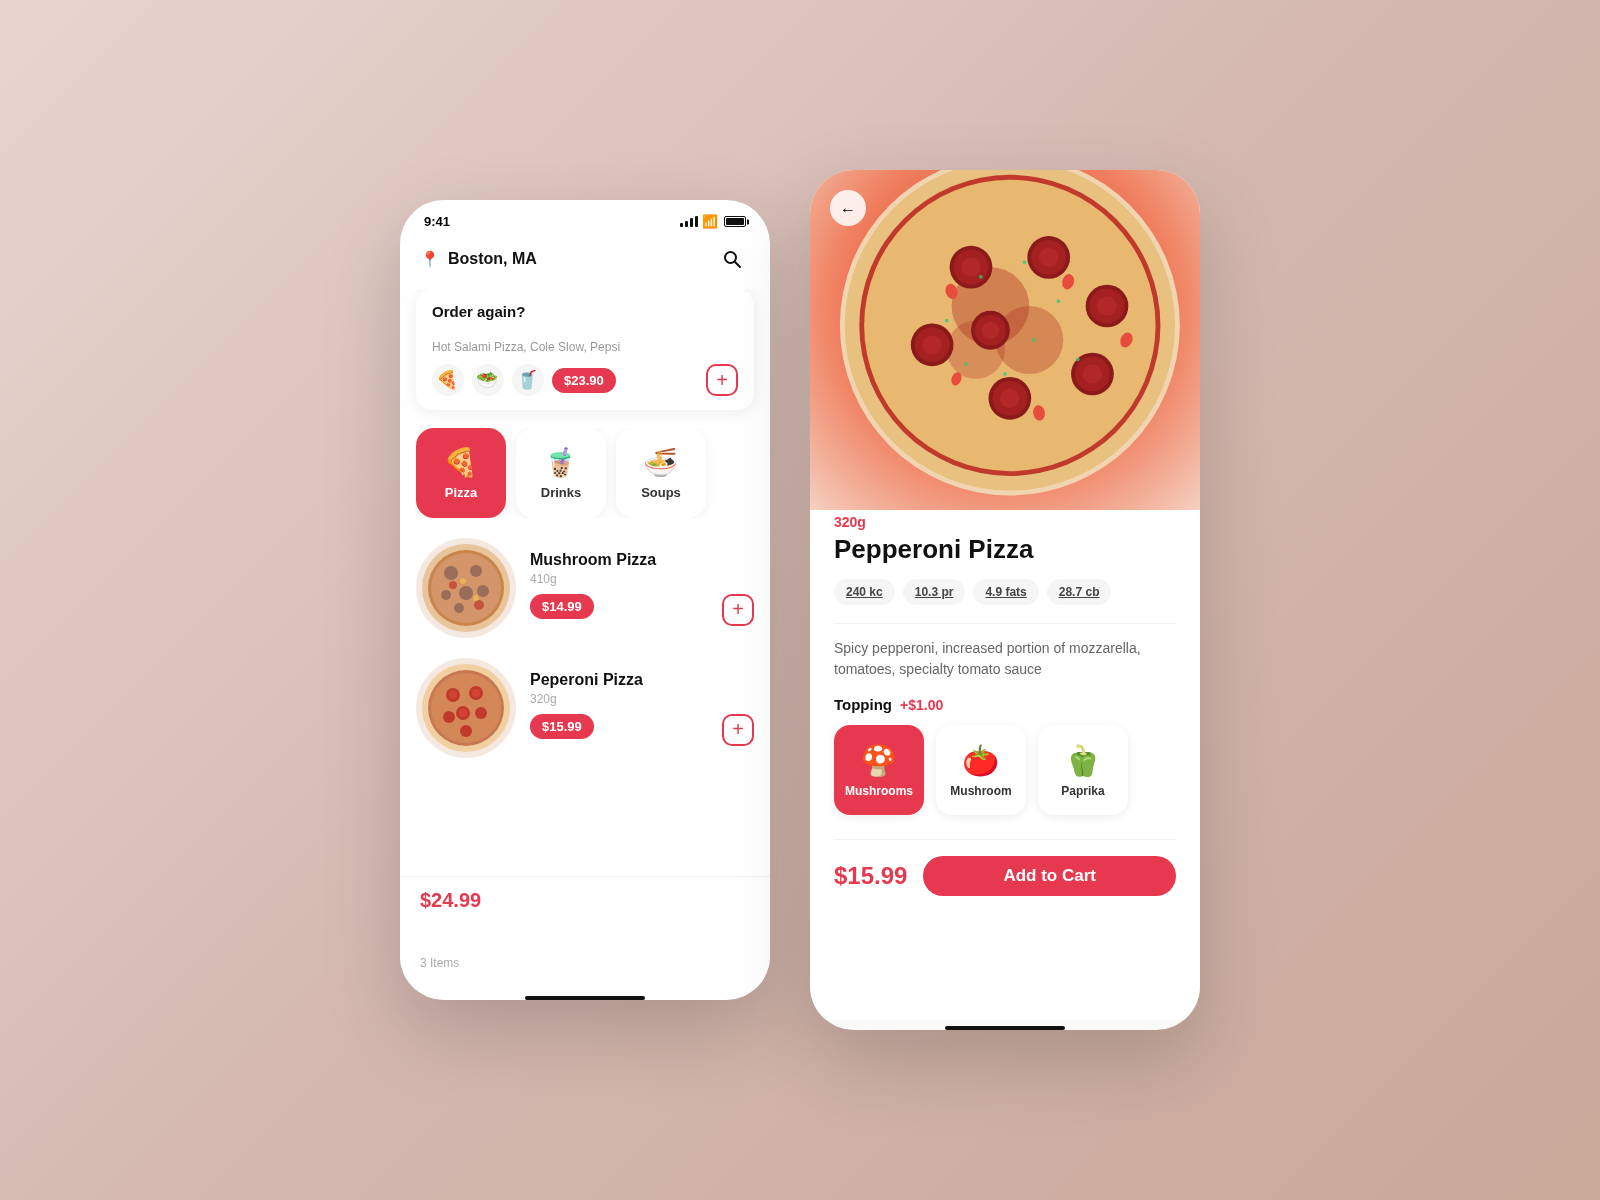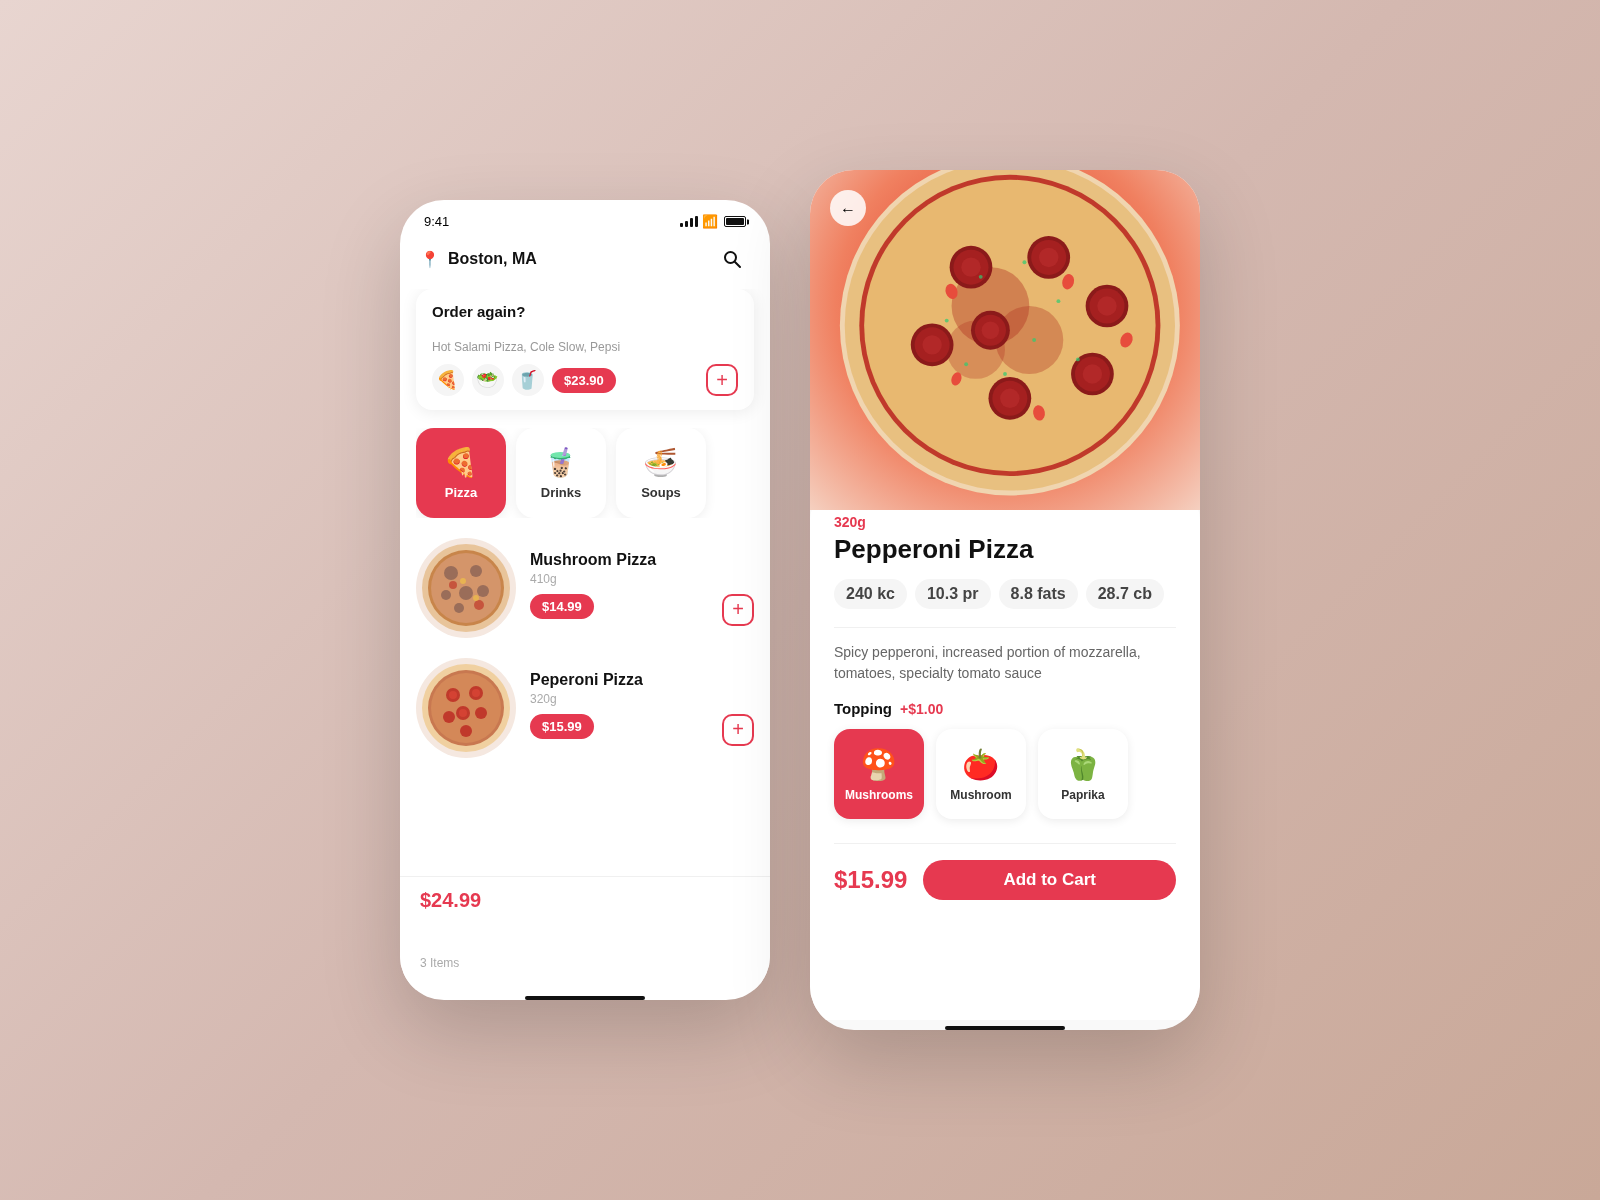--- a/index.html
+++ b/index.html
@@ -31,21 +31,21 @@
       display: flex;
       flex-direction: column;
     }
 
     .status-bar {
       display: flex;
       justify-content: space-between;
       align-items: flex-start;
       padding: 14px 24px 8px;
       font-size: 13px;
-      font-weight: 400;
+      font-weight: 700;
     }
 
     .status-icons {
       display: flex;
       align-items: center;
       gap: 5px;
     }
 
     .signal-bars {
       display: flex;
@@ -372,23 +372,24 @@
 
     .nutrition-row {
       display: flex;
       gap: 8px;
       margin-bottom: 18px;
     }
     .nutrition-pill {
       background: #f5f5f5;
       border-radius: 20px;
       padding: 6px 12px;
-      font-size: 16px;
+      font-size: 12px;
       font-weight: 600;
       color: #444;
+      text-decoration: underline;
     }
 
     .divider { width: 100%; height: 1px; background: #f0f0f0; margin-bottom: 14px; }
 
     .description {
       font-size: 14px;
       color: #666;
       line-height: 1.5;
       margin-bottom: 16px;
     }
@@ -664,21 +665,21 @@
     </svg>
   </div>
 
   <div class="detail-content">
     <div class="item-gram">320g</div>
     <div class="item-title">Pepperoni Pizza</div>
 
     <div class="nutrition-row">
       <span class="nutrition-pill">240 kc</span>
       <span class="nutrition-pill">10.3 pr</span>
-      <span class="nutrition-pill">8.8 fats</span>
+      <span class="nutrition-pill">4.9 fats</span>
       <span class="nutrition-pill">28.7 cb</span>
     </div>
 
     <div class="divider"></div>
 
     <div class="description">Spicy pepperoni, increased portion of mozzarella, tomatoes, specialty tomato sauce</div>
 
     <div class="topping-header">
       <span class="topping-label">Topping</span>
       <span class="topping-price">+$1.00</span>

